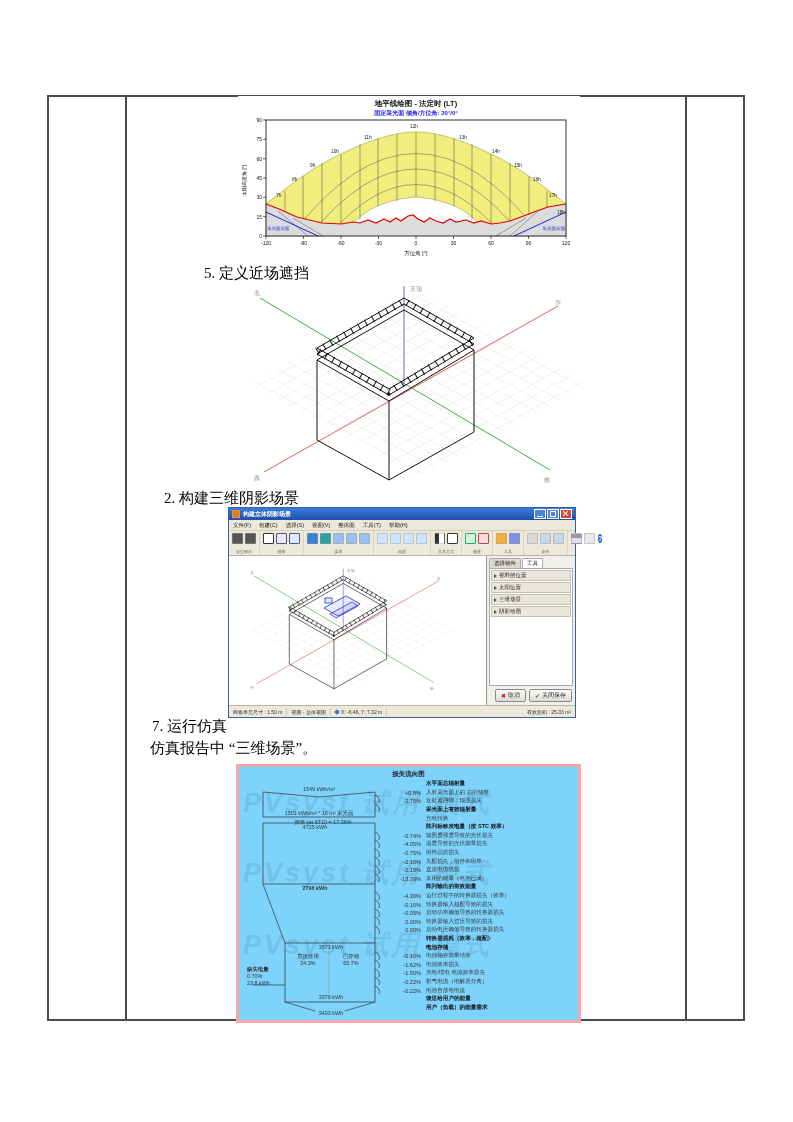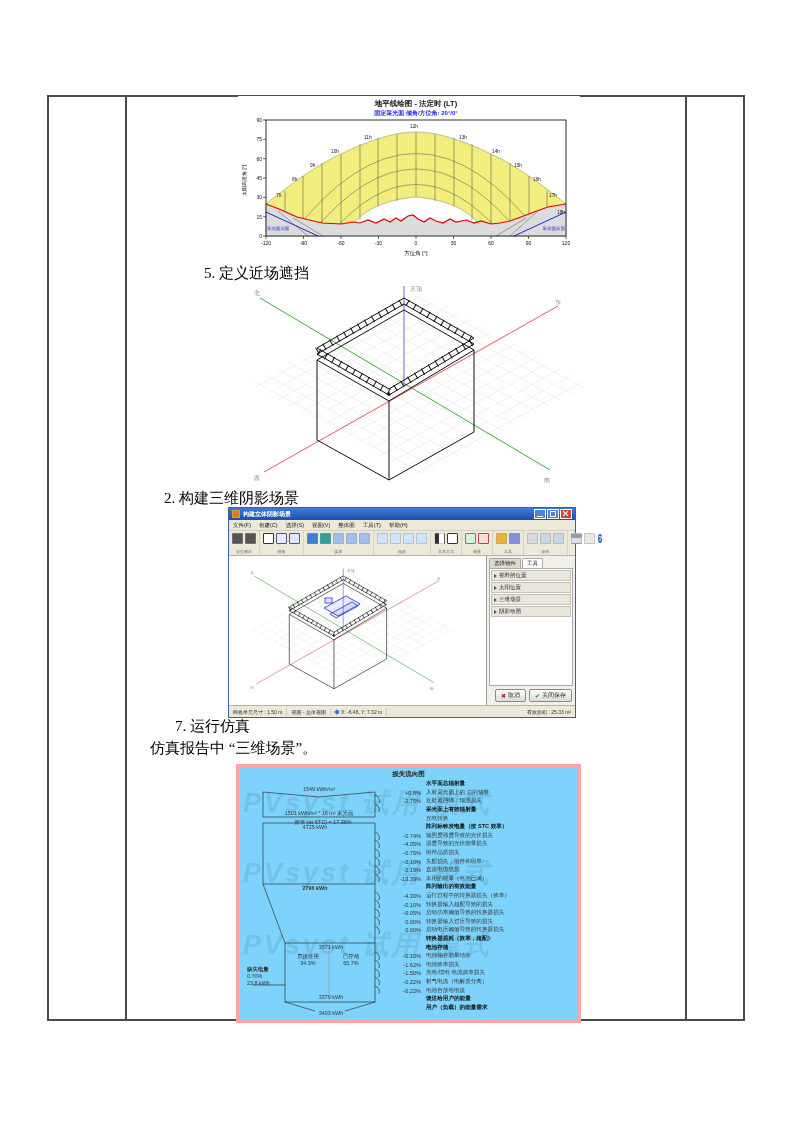--- a/index.html
+++ b/index.html
@@ -352,21 +352,21 @@
       <span class="sseg">网格单元尺寸 : 1.50 m</span>
       <span class="sseg">视图 - 总体视图</span>
       <span class="sseg">
         <span class="bluedot"></span>
         <span>X: -6.46, Y: 7.32 m</span>
       </span>
       <span class="sseg last">有效面积 : 25.03 m²</span>
     </div>
   </div>
 
-  <div class="step" style="left:175px;top:717px;">7. 运行仿真</div>
+  <div class="step" style="left:152px;top:717px;">7. 运行仿真</div>
   <div class="step" style="left:150px;top:739px;">仿真报告中 “三维场景”。</div>
 
   <div class="loss">
     <div class="loss-title">损失流向图</div>
     <div class="wm" style="top:18px;">PVsyst 试用 模式</div>
     <div class="wm" style="top:88px;">PVsyst 试用 模式</div>
     <div class="wm" style="top:160px;">PVsyst 试用 模式</div>
 
     <div class="funnel">
       <svg width="150" height="238" viewBox="0 0 150 238">

